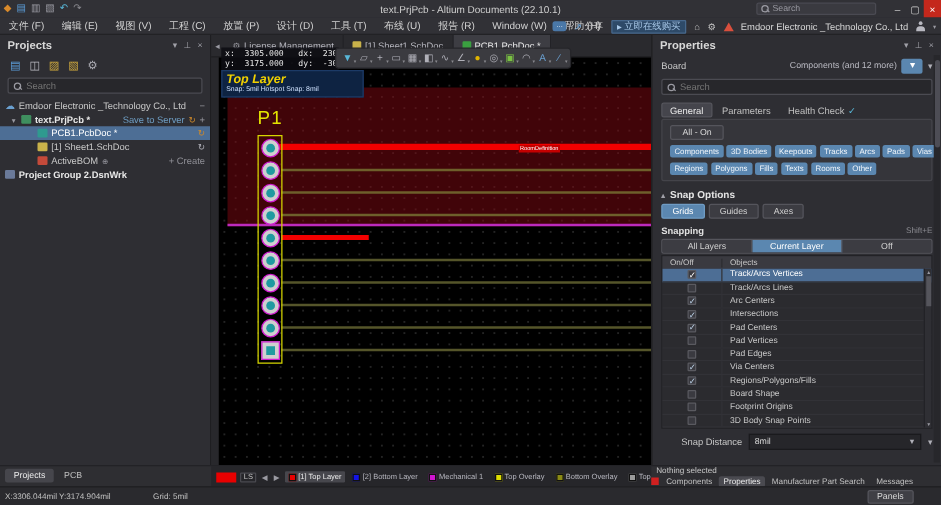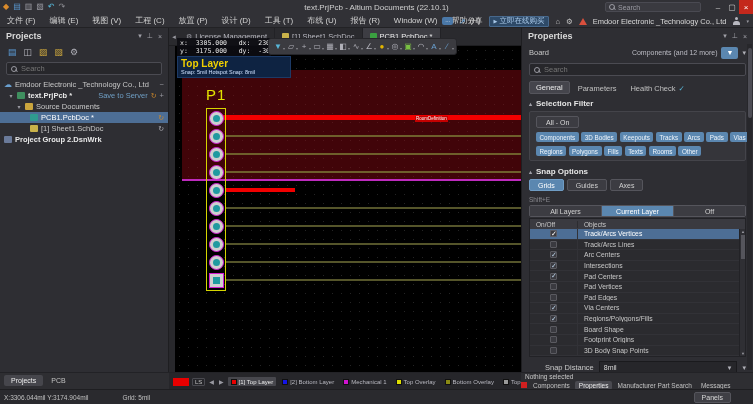--- a/index.html
+++ b/index.html
@@ -75,35 +75,35 @@
   .nl-dark { background:#55552a; }
   .comp-outline { position:absolute; left:31px; top:62px; width:20px; height:183px; border:1.5px solid #d6d600; }
   .designator { position:absolute; left:31px; top:40px; color:#e3e300; font-size:15px; letter-spacing:1px; }
   .pad { position:absolute; left:33.5px; width:15px; height:15px; border-radius:50%;
     background:#cfcfcf; border:1.5px solid #d01cd0; display:flex; align-items:center; justify-content:center; }
   .pad .hole { width:7px; height:7px; border-radius:50%; background:#1f9aa0; }
   .pad.square, .pad.square .hole { border-radius:0; }
   .hud { position:absolute; left:8px; top:10px; width:94px; background:rgba(12,12,18,0.88);
     font-family:"DejaVu Sans Mono", monospace; font-size:6.5px; color:#e8e8e8; padding:1px 3px; white-space:pre; line-height:8px; z-index:5; }
   .hud-tip { position:absolute; left:8px; top:28px; width:114px; background:#0e2342; border:1px solid #1c3a66; z-index:5; padding:1px 3px 2px 3px; }
-  .hud-tip .layer { color:#f0d000; font-weight:bold; font-size:10px; line-height:11px; }
+  .hud-tip .layer { color:#f0d000; font-weight:bold; font-size:10px; line-height:11px;font-style:italic; }
   .hud-tip .snapline { color:#cfe2ff; font-size:5.5px; line-height:6px; }
   .activebar { position:absolute; left:99px; top:10px; height:17px; background:#3b3b40; border:1px solid #26262a;
     border-radius:3px; display:flex; align-items:center; padding:0 3px; gap:1px; z-index:6; }
   .ab-icon { width:12px; text-align:center; font-size:8px; line-height:15px; position:relative; }
   .ab-icon::after { content:"▾"; position:absolute; right:-1px; bottom:-2px; font-size:4px; color:#8a8a90; }
   
   .props { position:absolute; left:521px; top:28px; width:232px; height:344px; background:#2e2e33; border-left:1px solid #1e1e21; font-size:7.5px; }
   .props-scroll { position:absolute; right:1px; top:16px; width:5px; bottom:2px; background:#27272b; }
   .props-scroll .thumb { position:absolute; left:0.5px; top:4px; width:4px; height:70px; background:#4d4d55; border-radius:2px; }
   .board-row { height:17px; display:flex; align-items:center; padding:0 7px; gap:4px; }
   .filter-btn { width:17px; height:12px; background:#5b87b0; border-radius:2px; color:#fff; text-align:center; font-size:7px; line-height:12px; }
   .caret-btn { color:#b0b0b8; font-size:7px; }
   .props-search { margin:2px 7px 4px 7px; }
-  .ptabs { display:flex; padding:2px 7px 0 7px; gap:2px; height:14px;align-items:flex-end; }
+  .ptabs { display:flex; padding:2px 7px 0 7px; gap:2px; height:14px; }
   .ptab { padding:1px 6px; color:#c0c0c0; font-size:7.5px; display:flex; gap:3px; align-items:center; }
   .ptab.active { background:#45454c; border:1px solid #55555c; border-radius:2px; color:#ececec; }
   .sec-hdr { display:flex; align-items:center; gap:4px; padding:5px 7px 2px 7px; font-size:8px; font-weight:bold; color:#e4e4e4; }
   .sec-hdr .tri { font-size:6px; color:#a0a0a8; }
   .filter-box { margin:1px 7px; background:#35353a; border:1px solid #44444a; border-radius:2px; padding:4px; }
   .allon { display:inline-block; background:#3c3c42; border:1px solid #55555c; border-radius:2px;
     padding:1.5px 9px; font-size:7px; color:#d8d8d8; margin:0 0 4px 2px; }
   .chips { display:flex; gap:2.5px; margin:0 0 4px 2px; flex-wrap:nowrap; }
   .chip { background:#5b87b0; color:#eef4fa; border-radius:2px; padding:1.5px 3.5px; font-size:6.3px; white-space:nowrap; }
   .modes { display:flex; gap:3px; padding:1px 7px 2px 7px; }
@@ -248,36 +248,38 @@
       </div>
       <div class="tree-row" style="padding-left:8px;">
         <span class="t-arrow">▾</span>
         <span class="t-ico" style="background:#3f8f5f;"></span>
         <span class="bold">text.PrjPcb *</span>
         <span class="grow"></span>
         <span class="link-blue">Save to Server</span>
         <span class="refresh" style="color:#d08a2a;">↻</span>
         <span style="color:#9a9aa2;">+</span>
       </div>
-      <div class="tree-row" style="padding-left:16px;">
-        <span class="t-arrow">▾</span>
-        <span class="t-ico" style="background:#caa53d;"></span>
-        <span>Source Documents</span>
-      </div>
       <div class="tree-row sel" style="padding-left:30px;">
         <span class="t-ico" style="background:#2f9a8f;"></span>
         <span>PCB1.PcbDoc *</span>
         <span class="grow"></span>
         <span class="refresh" style="color:#d08a2a;">↻</span>
       </div>
       <div class="tree-row" style="padding-left:30px;">
         <span class="t-ico" style="background:#c9b24a;"></span>
         <span>[1] Sheet1.SchDoc</span>
         <span class="grow"></span>
         <span class="refresh" style="color:#b0b0b8;">↻</span>
+      </div>
+      <div class="tree-row" style="padding-left:30px;">
+        <span class="t-ico" style="background:#c44a3a;"></span>
+        <span>ActiveBOM</span>
+        <span style="color:#9a9aa2;font-size:6px;">⊕</span>
+        <span class="grow"></span>
+        <span style="color:#8f8f96;">+ Create</span>
       </div>
       <div class="tree-row" style="padding-left:4px;">
         <span class="t-ico" style="background:#6a7a9a;"></span>
         <span class="bold">Project Group 2.DsnWrk</span>
       </div>
     </div>
   </div>
 
   <div class="editor">
     <div class="doc-tabs">
@@ -389,24 +391,20 @@
     </div>
     <div class="ptabs">
       <span class="ptab active">General</span>
       <span class="ptab">Parameters</span>
       <span class="ptab">
         <span>Health Check</span>
         <span style="color:#58b7d8;">✓</span>
       </span>
     </div>
 
-    <div class="sec-hdr">
-      <span class="tri">▴</span>
-      <span>Selection Filter</span>
-    </div>
     <div class="filter-box">
       <div class="allon">All - On</div>
       <div class="chips">
         <span class="chip">Components</span>
         <span class="chip">3D Bodies</span>
         <span class="chip">Keepouts</span>
         <span class="chip">Tracks</span>
         <span class="chip">Arcs</span>
         <span class="chip">Pads</span>
         <span class="chip">Vias</span>
@@ -424,20 +422,21 @@
     <div class="sec-hdr">
       <span class="tri">▴</span>
       <span>Snap Options</span>
     </div>
     <div class="modes">
       <span class="mode active">Grids</span>
       <span class="mode">Guides</span>
       <span class="mode">Axes</span>
     </div>
     <div class="subrow">
+      <span class="lbl">Snapping</span>
       <span class="hint">Shift+E</span>
     </div>
     <div class="segmented">
       <span class="seg">All Layers</span>
       <span class="seg active">Current Layer</span>
       <span class="seg">Off</span>
     </div>
 
     <div class="obj-table">
       <div class="obj-head">

